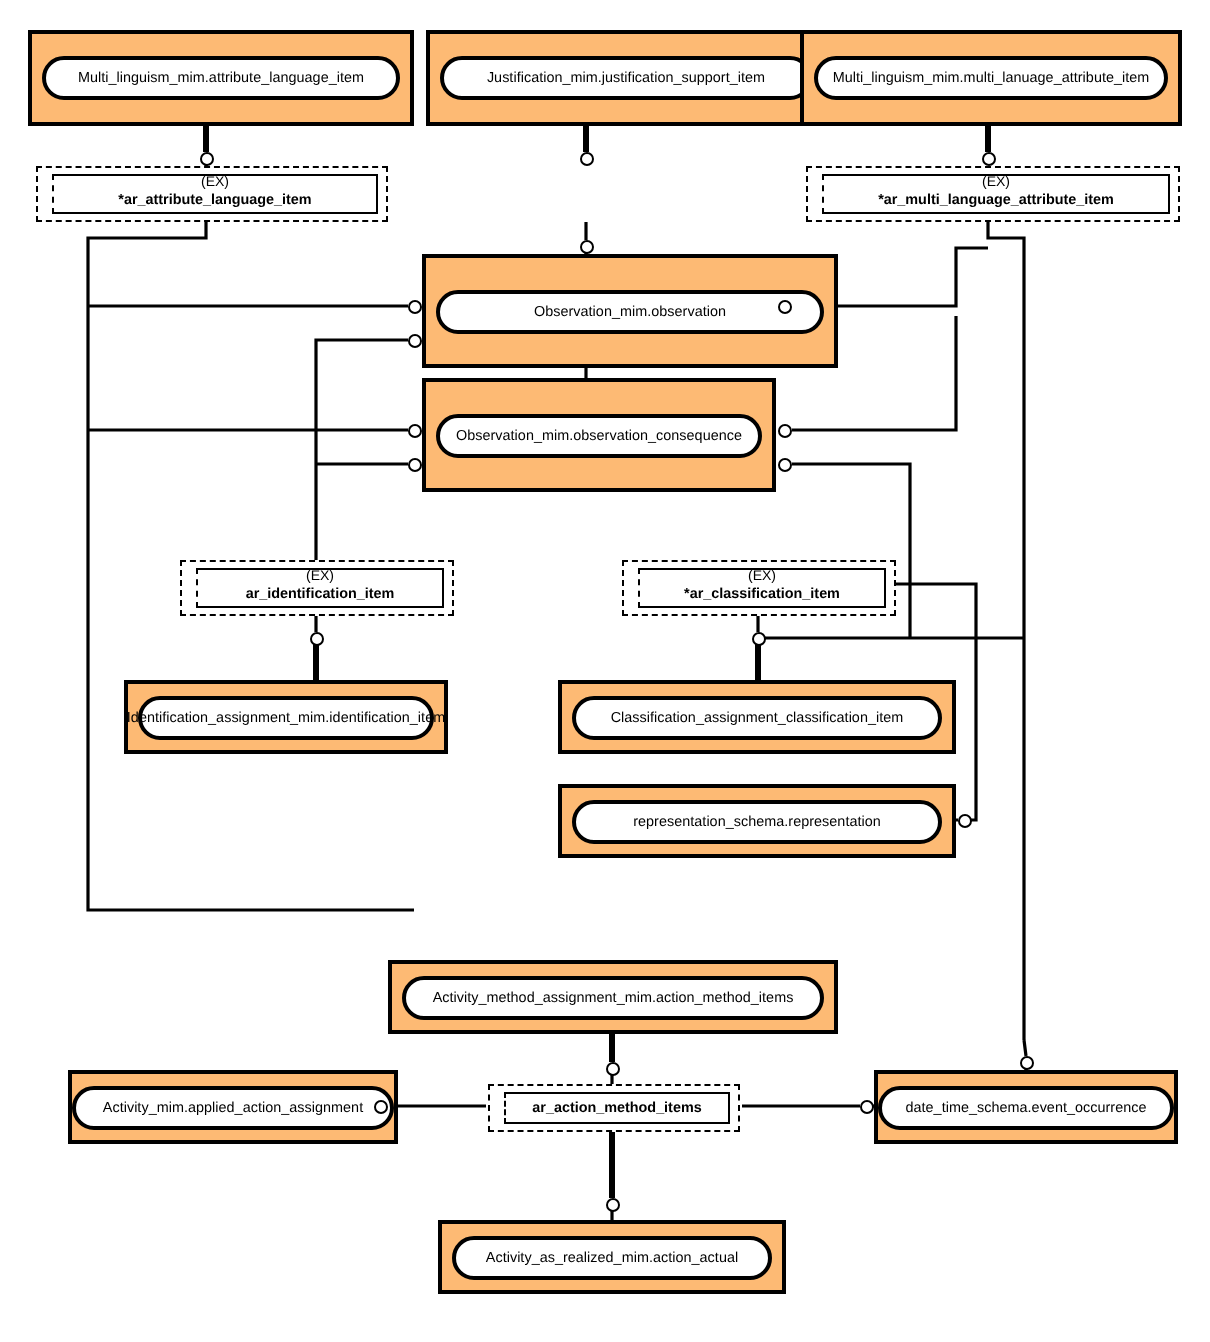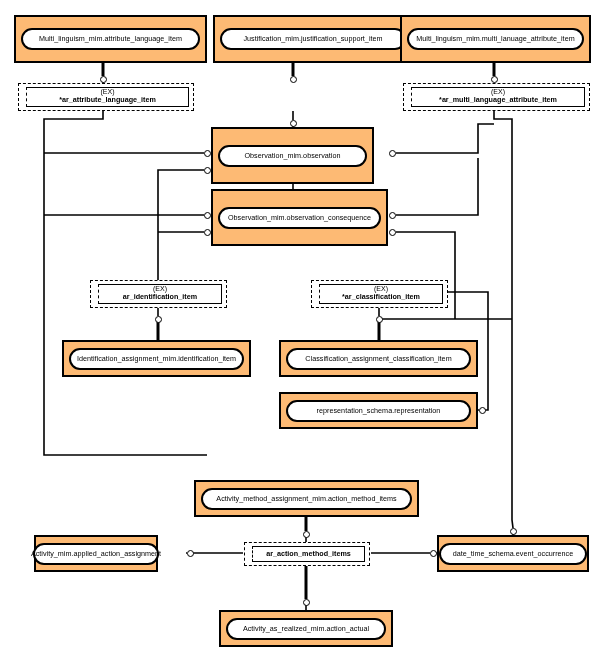--- a/index.html
+++ b/index.html
@@ -179,33 +179,33 @@
       <span>Justification_mim.justification_support_item</span>
     </div>
   </div>
 
   <div class="entity" style="left:400px; top:15px; width:191px; height:48px;">
     <div class="capsule">
       <span>Multi_linguism_mim.multi_lanuage_attribute_item</span>
     </div>
   </div>
 
-  <div class="entity" style="left:211px; top:127px; width:163px; height:57px;">
+  <div class="entity" style="left:211px; top:127px; width:208px; height:57px;">
     <div class="capsule">
       <span>Observation_mim.observation</span>
     </div>
   </div>
 
   <div class="entity" style="left:211px; top:189px; width:177px; height:57px;">
     <div class="capsule">
       <span>Observation_mim.observation_consequence</span>
     </div>
   </div>
 
-  <div class="entity" style="left:62px; top:340px; width:189px; height:37px;">
+  <div class="entity" style="left:62px; top:340px; width:162px; height:37px;">
     <div class="capsule">
       <span>Identification_assignment_mim.identification_item</span>
     </div>
   </div>
 
   <div class="entity" style="left:279px; top:340px; width:199px; height:37px;">
     <div class="capsule">
       <span>Classification_assignment_classification_item</span>
     </div>
   </div>
@@ -215,21 +215,21 @@
       <span>representation_schema.representation</span>
     </div>
   </div>
 
   <div class="entity" style="left:194px; top:480px; width:225px; height:37px;">
     <div class="capsule">
       <span>Activity_method_assignment_mim.action_method_items</span>
     </div>
   </div>
 
-  <div class="entity" style="left:34px; top:535px; width:124px; height:37px;">
+  <div class="entity" style="left:34px; top:535px; width:165px; height:37px;">
     <div class="capsule" style="width:calc(100% + 6px);">
       <span>Activity_mim.applied_action_assignment</span>
     </div>
   </div>
 
   <div class="entity" style="left:437px; top:535px; width:152px; height:37px;">
     <div class="capsule" style="width:calc(100% + 6px);">
       <span>date_time_schema.event_occurrence</span>
     </div>
   </div>

